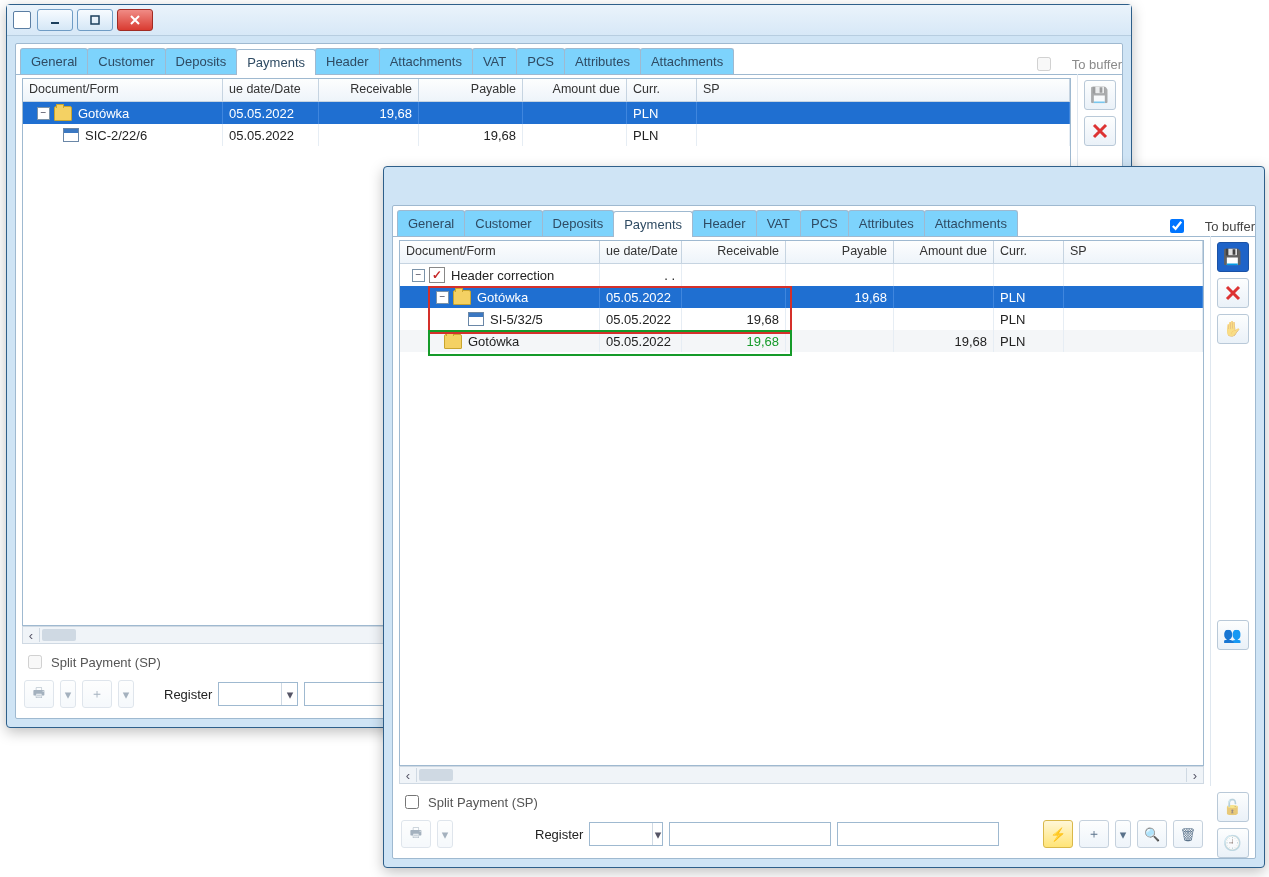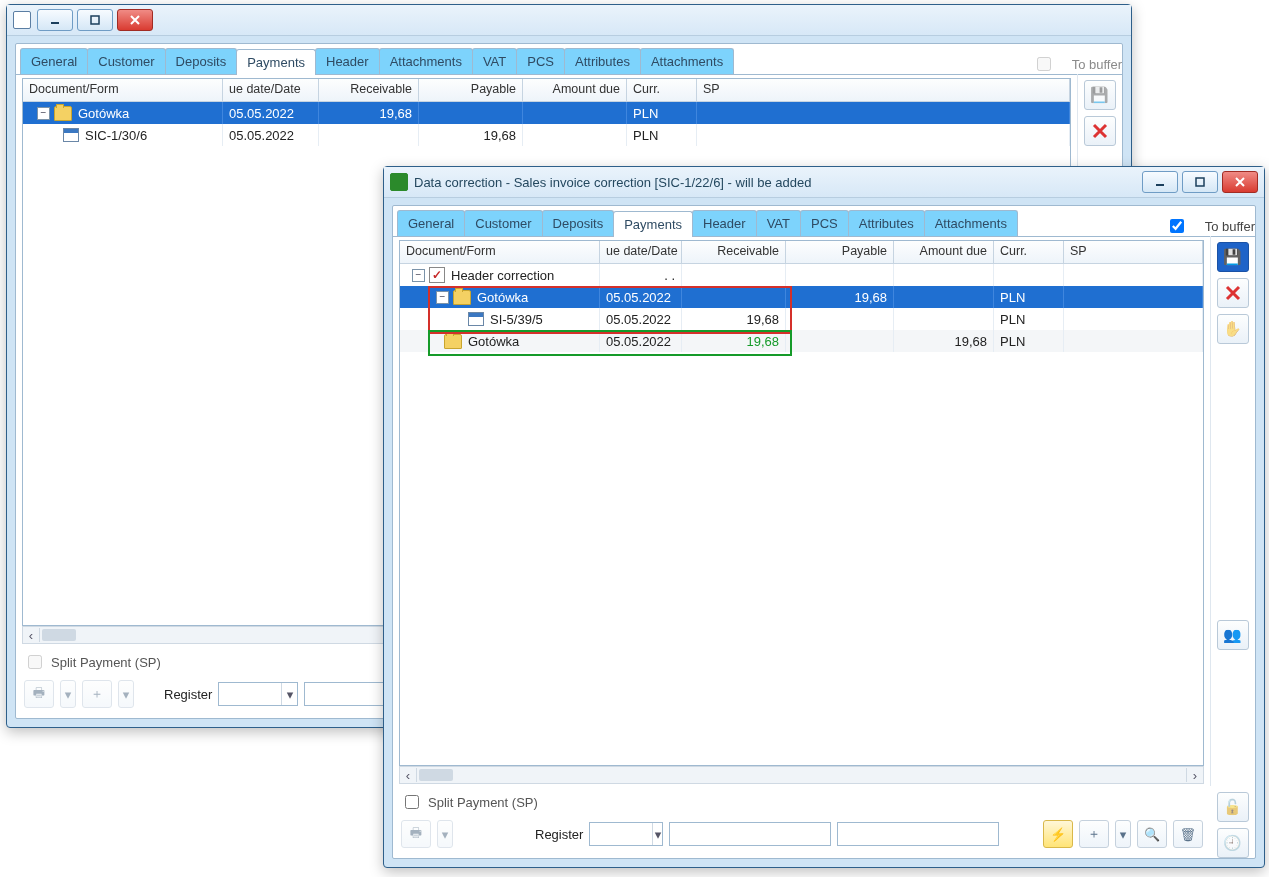--- a/index.html
+++ b/index.html
@@ -129,21 +129,21 @@
               <div class="cell c3 num-r">19,68</div>
               <div class="cell c4 num-r"></div>
               <div class="cell c5 num-r"></div>
               <div class="cell c6">PLN</div>
               <div class="cell c7"></div>
             </div>
             <div class="row">
               <div class="cell c1">
                   <span style="width:34px;display:inline-block"></span>
                   <span class="doc-icon"></span>
-                  <span>SIC-1/30/6</span>
+                  <span>SIC-2/22/6</span>
                 </div>
               <div class="cell c2">05.05.2022</div>
               <div class="cell c3 num-r"></div>
               <div class="cell c4 num-r">19,68</div>
               <div class="cell c5 num-r"></div>
               <div class="cell c6">PLN</div>
               <div class="cell c7"></div>
             </div>
           </div>
         </div>
@@ -184,41 +184,20 @@
               <span class="cval"></span>
               <span class="carrow">▾</span>
             </div>
           <div class="textin" style="width:100px"></div>
         </div>
       </div>
     </div>
   </div>
 
   <div class="window B" style="left:383px;top:166px;width:880px;height:700px;">
-    <div class="titlebar">
-      <span class="t-icon green"></span>
-      <span class="title-text">Data correction - Sales invoice correction [SIC-1/22/6]  - will be added</span>
-      <div class="winbtns">
-        <div class="winbtn">
-            <svg width="12" height="10">
-              <line x1="2" y1="8" x2="10" y2="8" stroke="#1b3f5c" stroke-width="2"></line>
-            </svg>
-          </div>
-        <div class="winbtn">
-            <svg width="12" height="10">
-              <rect x="2" y="1" width="8" height="8" fill="none" stroke="#1b3f5c" stroke-width="1.5"></rect>
-            </svg>
-          </div>
-        <div class="winbtn close">
-            <svg width="12" height="10">
-              <path d="M2 1 L10 9 M10 1 L2 9" stroke="#fff" stroke-width="2"></path>
-            </svg>
-          </div>
-      </div>
-    </div>
     <div class="client">
       <div class="tabs">
         <div class="tab">General</div>
         <div class="tab">Customer</div>
         <div class="tab">Deposits</div>
         <div class="tab active">Payments</div>
         <div class="tab">Header</div>
         <div class="tab">VAT</div>
         <div class="tab">PCS</div>
         <div class="tab">Attributes</div>
@@ -269,21 +248,21 @@
               <div class="cell c4 num-r">19,68</div>
               <div class="cell c5 num-r"></div>
               <div class="cell c6">PLN</div>
               <div class="cell c7"></div>
             </div>
 
             <div class="row">
               <div class="cell c1">
                   <span style="width:62px;display:inline-block"></span>
                   <span class="doc-icon"></span>
-                  <span>SI-5/39/5</span>
+                  <span>SI-5/32/5</span>
                 </div>
               <div class="cell c2">05.05.2022</div>
               <div class="cell c3 num-r">19,68</div>
               <div class="cell c4 num-r"></div>
               <div class="cell c5 num-r"></div>
               <div class="cell c6">PLN</div>
               <div class="cell c7"></div>
             </div>
 
             <div class="row" style="background:#f4f6f8">

